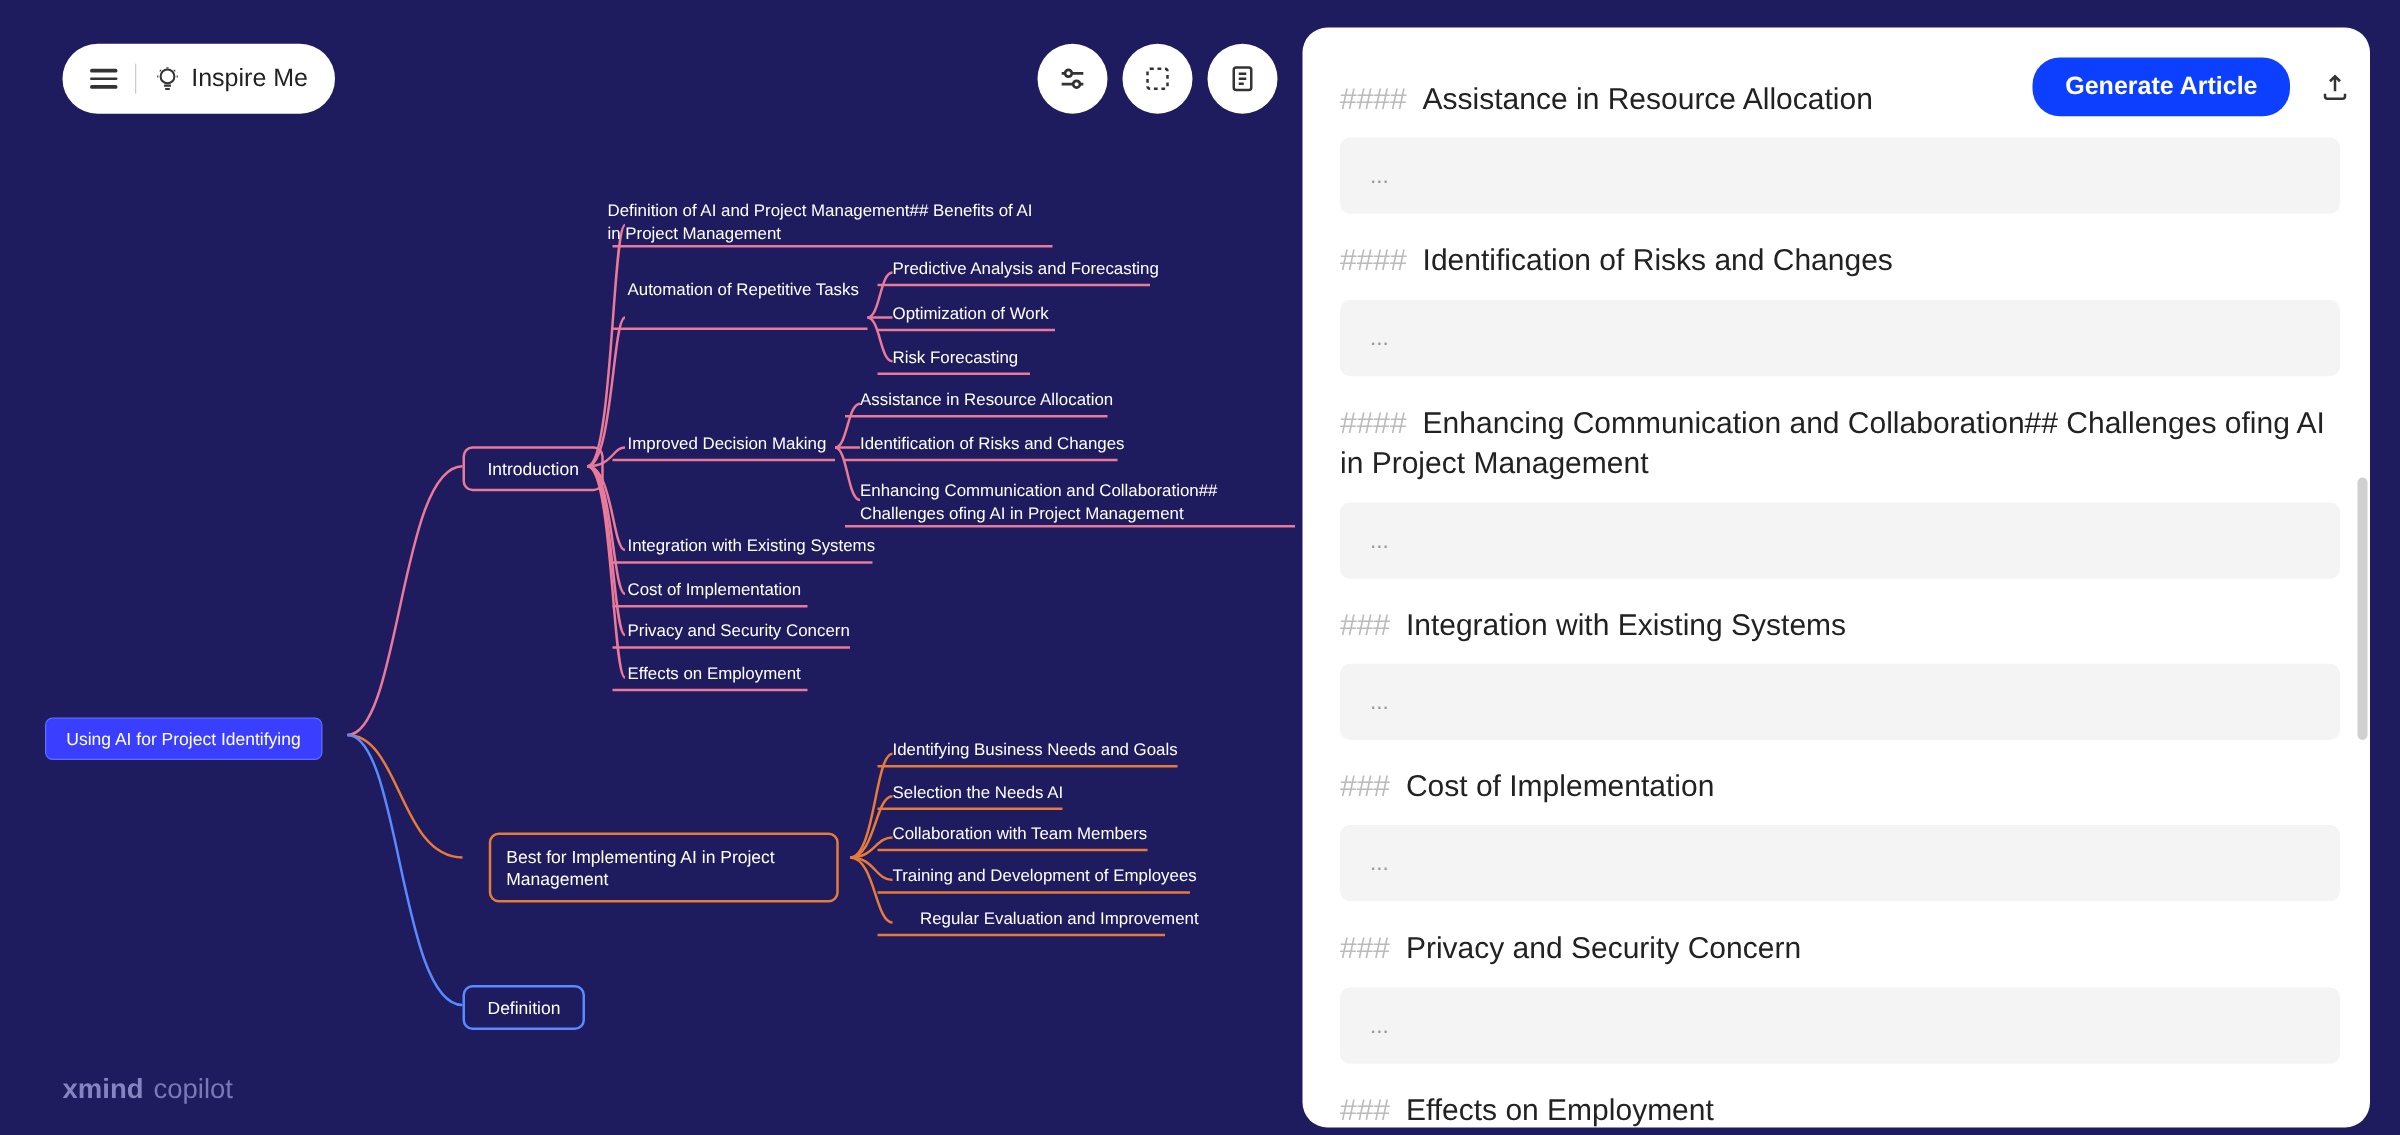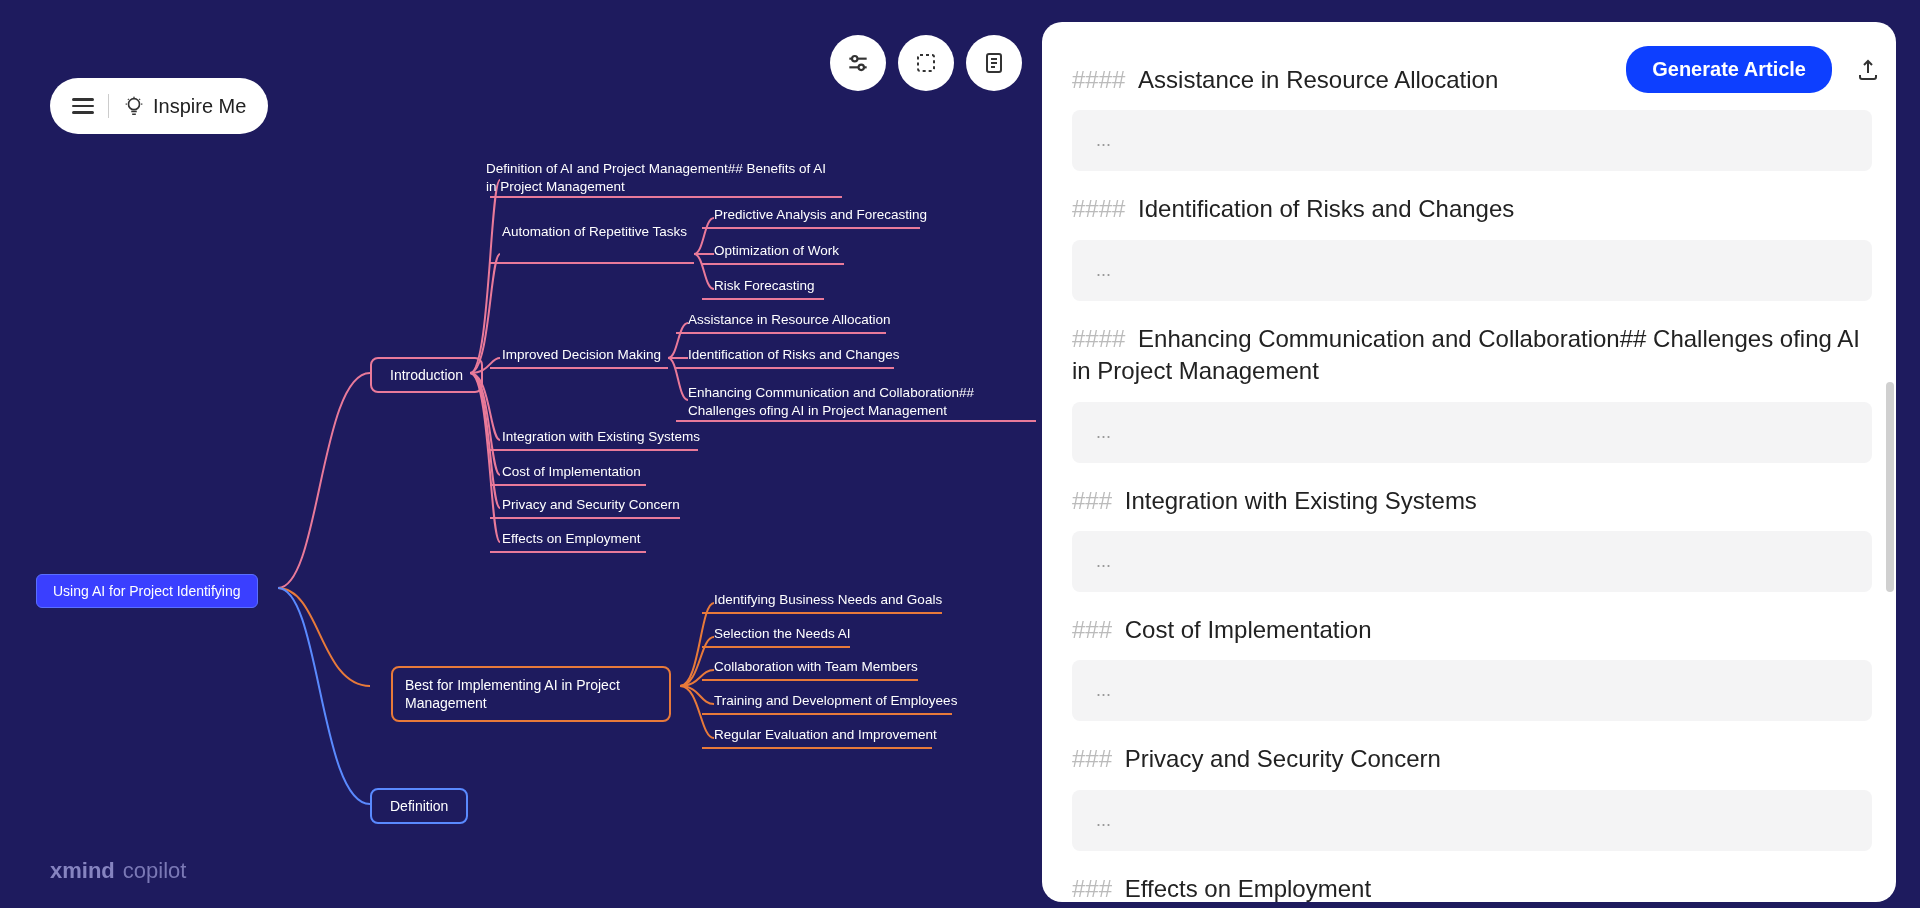--- a/index.html
+++ b/index.html
@@ -16,21 +16,20 @@
     position: absolute;
     top: 35px;
     left: 50px;
     background: #fff;
     border-radius: 28px;
     height: 56px;
     display: flex;
     align-items: center;
     padding: 0 22px;
     gap: 14px;
-    margin-top: 43px;
   }
   .hamburger { display:flex; flex-direction:column; gap:4px; cursor:pointer;}
   .hamburger span{ width:22px; height:2.5px; background:#333; border-radius:2px;}
   .sep { width:1px; height:24px; background:#ccc;}
   .inspire { display:flex; align-items:center; gap:8px; font-size:20px; color:#222; cursor:pointer;}
   .bulb { width:22px; height:22px; }
   
   .circle-group{
     position:absolute; top:35px; left:830px; display:flex; gap:12px;
   }
@@ -264,21 +263,21 @@
   <div class="node leaf" style="top:659px; left:714px;">
     <span>Collaboration with Team Members</span>
   </div>
   <div class="underline-orange" style="top:679px; left:702px; width:216px;"></div>
 
   <div class="node leaf" style="top:693px; left:714px;">
     <span>Training and Development of Employees</span>
   </div>
   <div class="underline-orange" style="top:713px; left:702px; width:250px;"></div>
 
-  <div class="node leaf" style="top:727px; left:714px;">
+  <div class="node leaf" style="top:727px; left:736px;">
     <span>Regular Evaluation and Improvement</span>
   </div>
   <div class="underline-orange" style="top:747px; left:702px; width:230px;"></div>
 
   <div class="node box-blue" style="top:788px; left:370px;">
     <span>Definition</span>
   </div>
 </div>
 
 <div class="panel">

